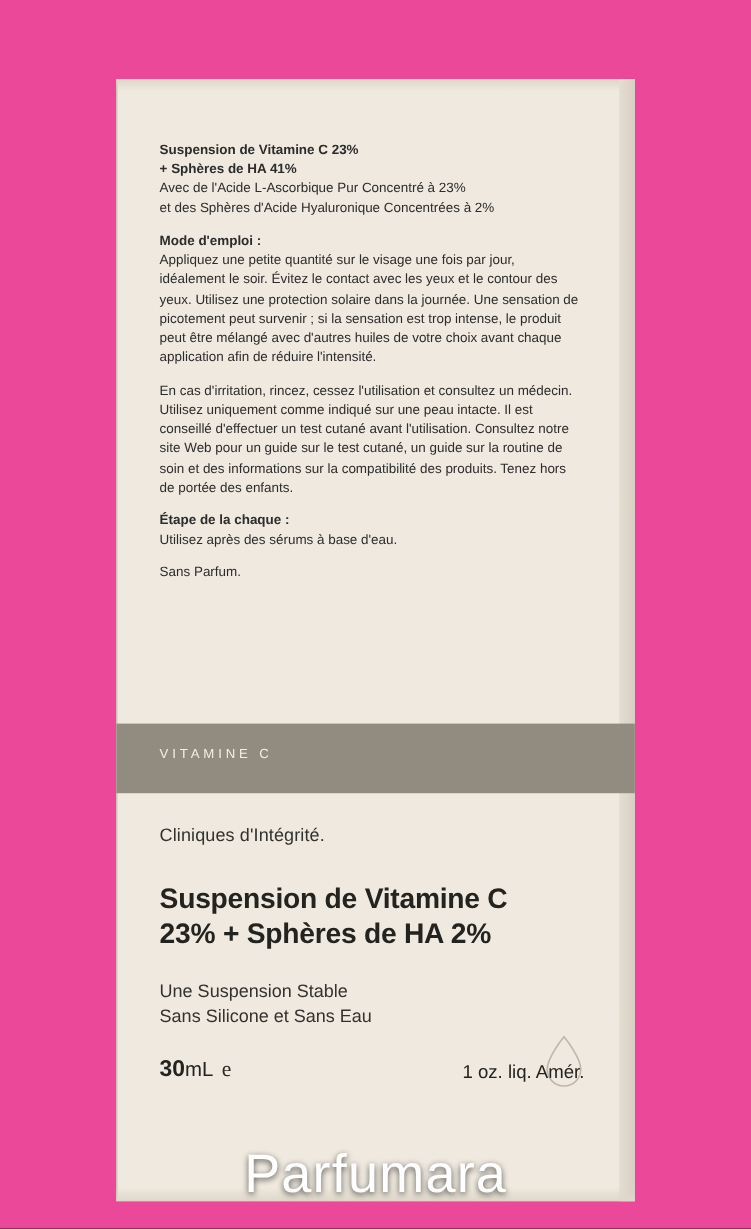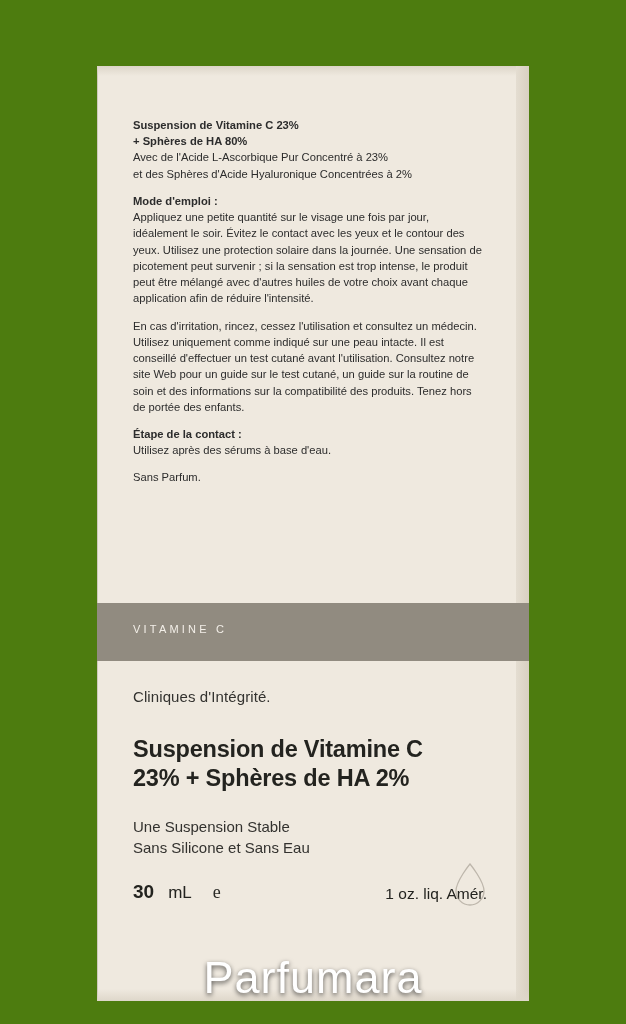--- a/index.html
+++ b/index.html
@@ -10,21 +10,21 @@
   body {
     width: 626px;
     height: 1024px;
     overflow: hidden;
     font-family: "Liberation Sans", sans-serif;
   }
   .stage {
     position: relative;
     width: 626px;
     height: 1024px;
-    background: #4d7c0f;
+    background: #ec4899;
   }
   
   .box {
     position: absolute;
     left: 97px;
     top: 66px;
     width: 432px;
     height: 935px;
     background: #efe9df;
     box-shadow: 0 0 0 1px #cfc8bb inset;
@@ -130,21 +130,21 @@
     width: 370px;
     display: flex;
     align-items: flex-end;
     justify-content: space-between;
   }
   .vol-metric {
     font-size: 18px;
     color: #23231f;
     display: flex;
     align-items: baseline;
-    gap: 14px;
+    gap: 0;
   }
   .vol-metric .num {
     font-weight: bold;
     font-size: 19px;
   }
   .vol-metric .unit {
     font-weight: normal;
     font-size: 17px;
   }
   .e-mark {
@@ -186,36 +186,36 @@
 
 <div class="stage">
 
   <div class="box">
     <div class="box-top-shade"></div>
     <div class="box-edge"></div>
     <div class="box-bottom-shade"></div>
 
     <div class="info">
       <p class="bold">Suspension de Vitamine C 23%</p>
-      <p class="bold">+ Sphères de HA 80%</p>
+      <p class="bold">+ Sphères de HA 41%</p>
       <p>Avec de l'Acide L-Ascorbique Pur Concentré à 23%</p>
       <p>et des Sphères d'Acide Hyaluronique Concentrées à 2%</p>
 
       <div class="block-gap"></div>
 
       <p class="bold">Mode d'emploi :</p>
       <p>Appliquez une petite quantité sur le visage une fois par jour, idéalement le soir. Évitez le contact avec les yeux et le contour des yeux. Utilisez une protection solaire dans la journée. Une sensation de picotement peut survenir ; si la sensation est trop intense, le produit peut être mélangé avec d'autres huiles de votre choix avant chaque application afin de réduire l'intensité.</p>
 
       <div class="block-gap"></div>
 
       <p>En cas d'irritation, rincez, cessez l'utilisation et consultez un médecin. Utilisez uniquement comme indiqué sur une peau intacte. Il est conseillé d'effectuer un test cutané avant l'utilisation. Consultez notre site Web pour un guide sur le test cutané, un guide sur la routine de soin et des informations sur la compatibilité des produits. Tenez hors de portée des enfants.</p>
 
       <div class="block-gap"></div>
 
-      <p class="bold">Étape de la contact :</p>
+      <p class="bold">Étape de la chaque :</p>
       <p>Utilisez après des sérums à base d'eau.</p>
 
       <div class="block-gap"></div>
 
       <p>Sans Parfum.</p>
     </div>
 
     <div class="band"></div>
     <div class="band-label">VITAMINE C</div>
 

